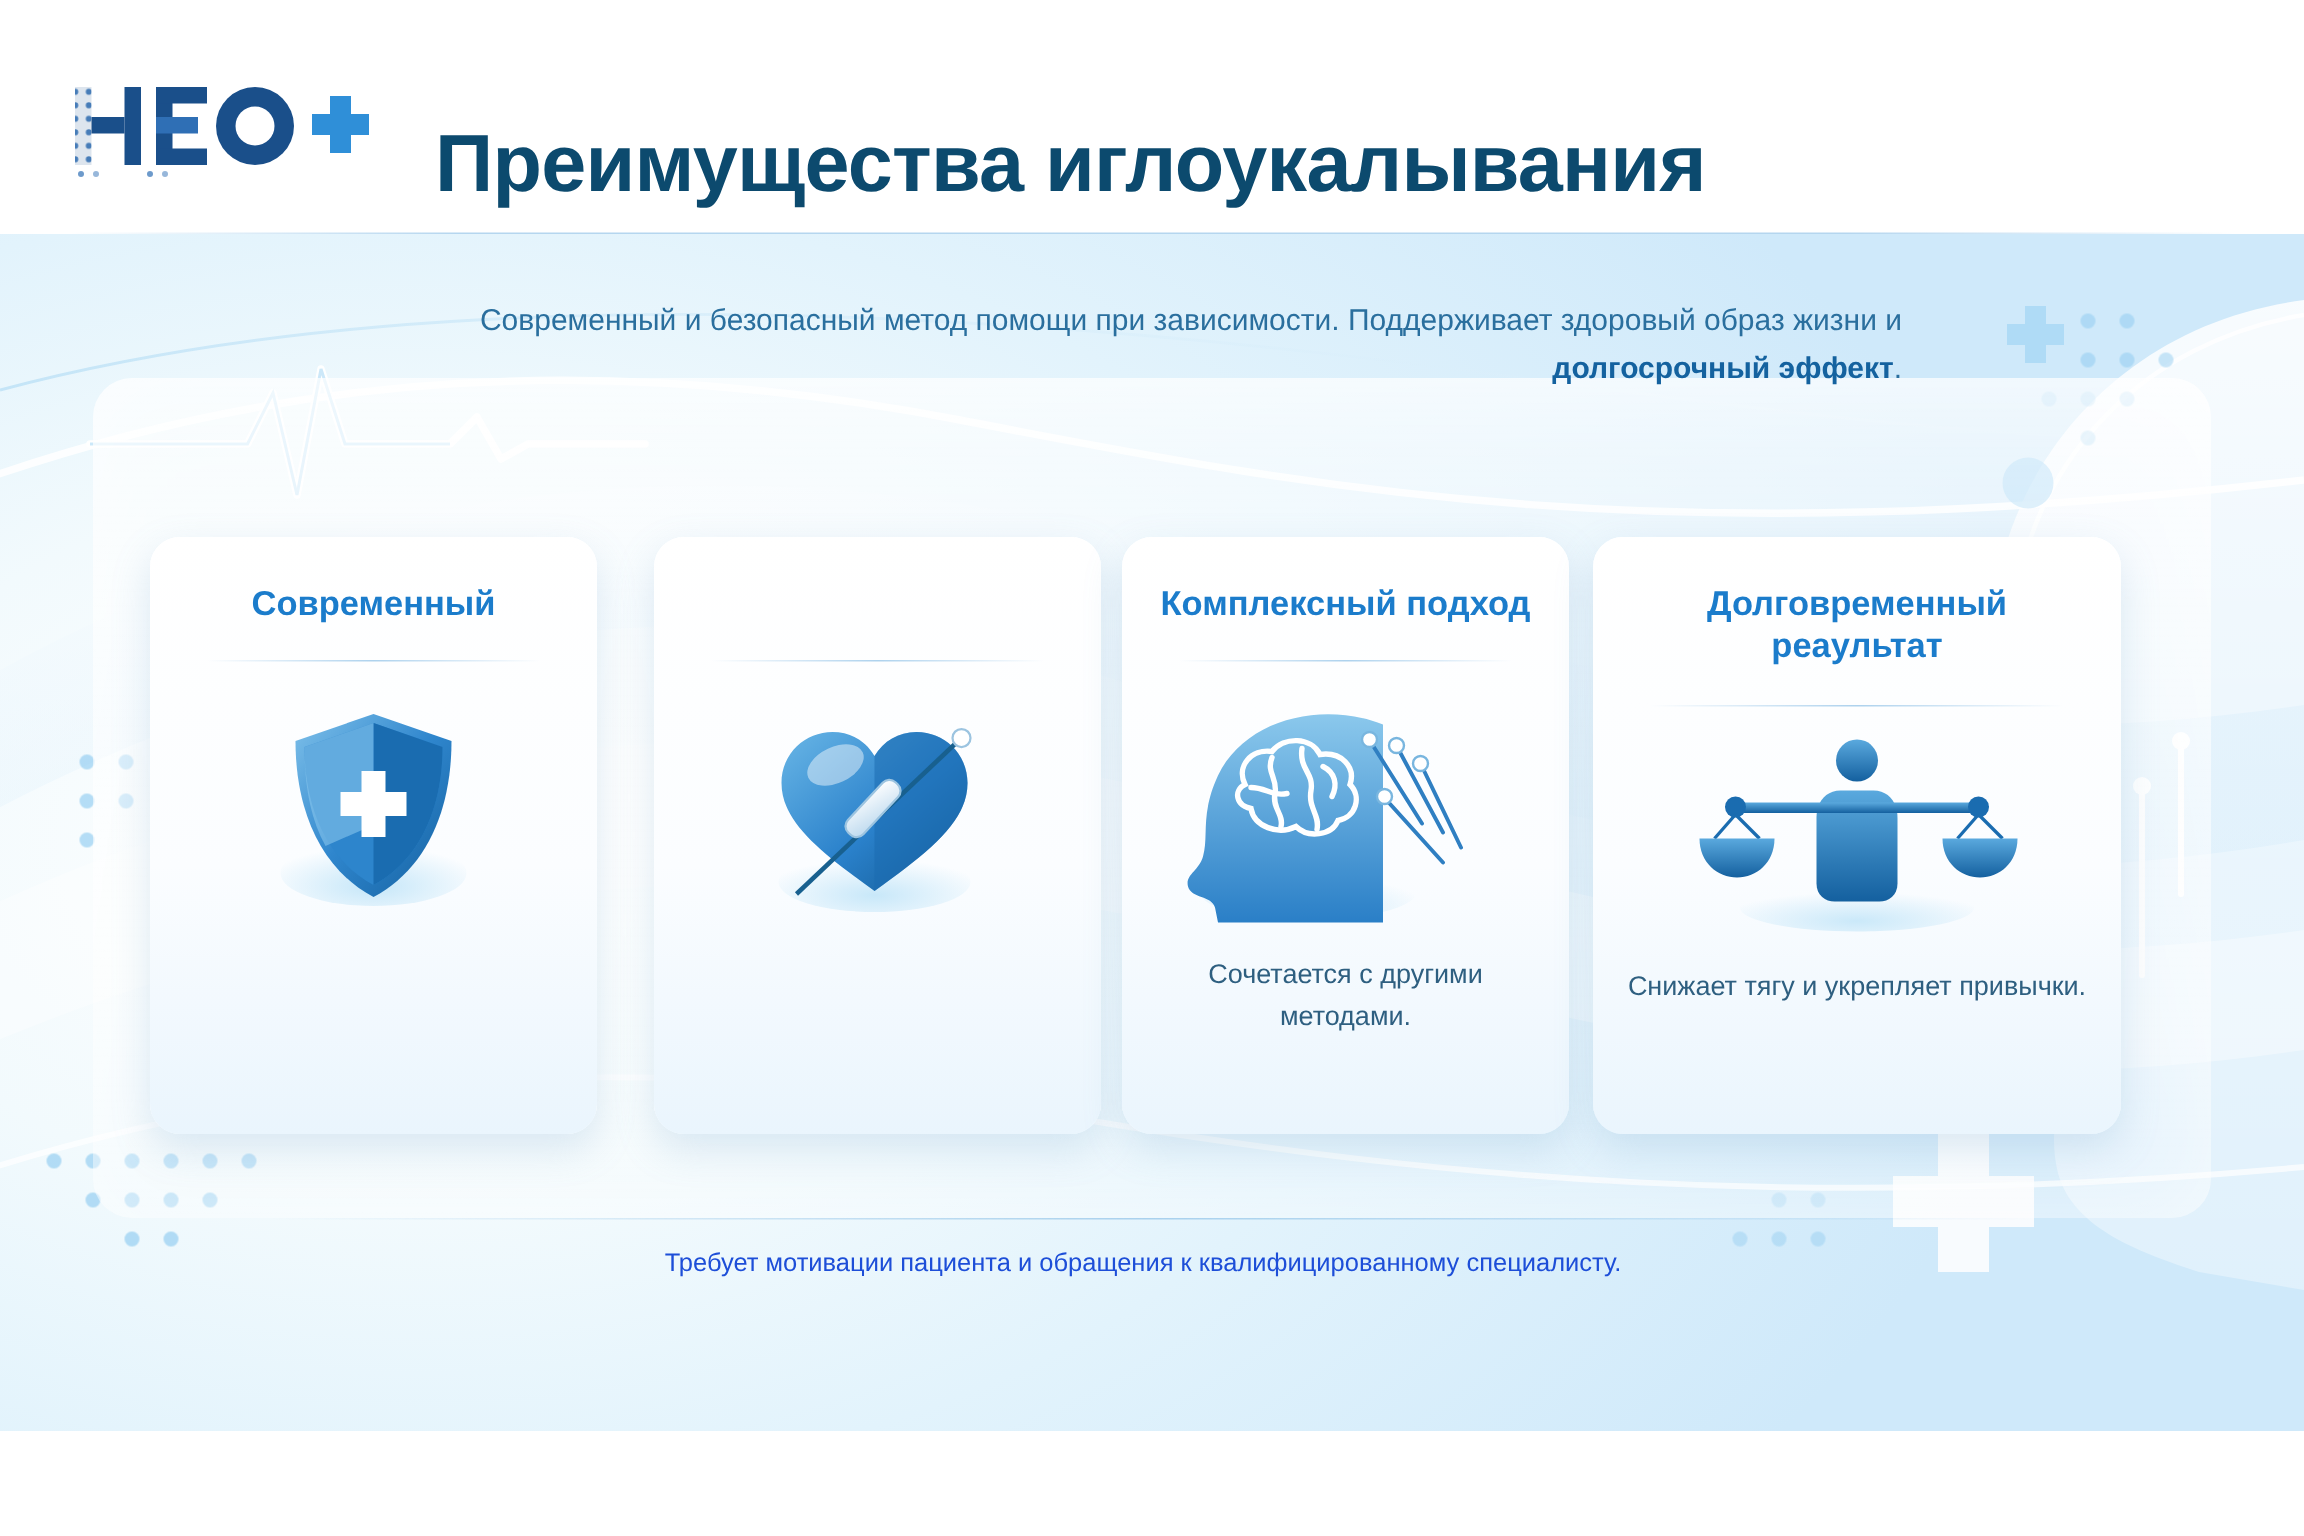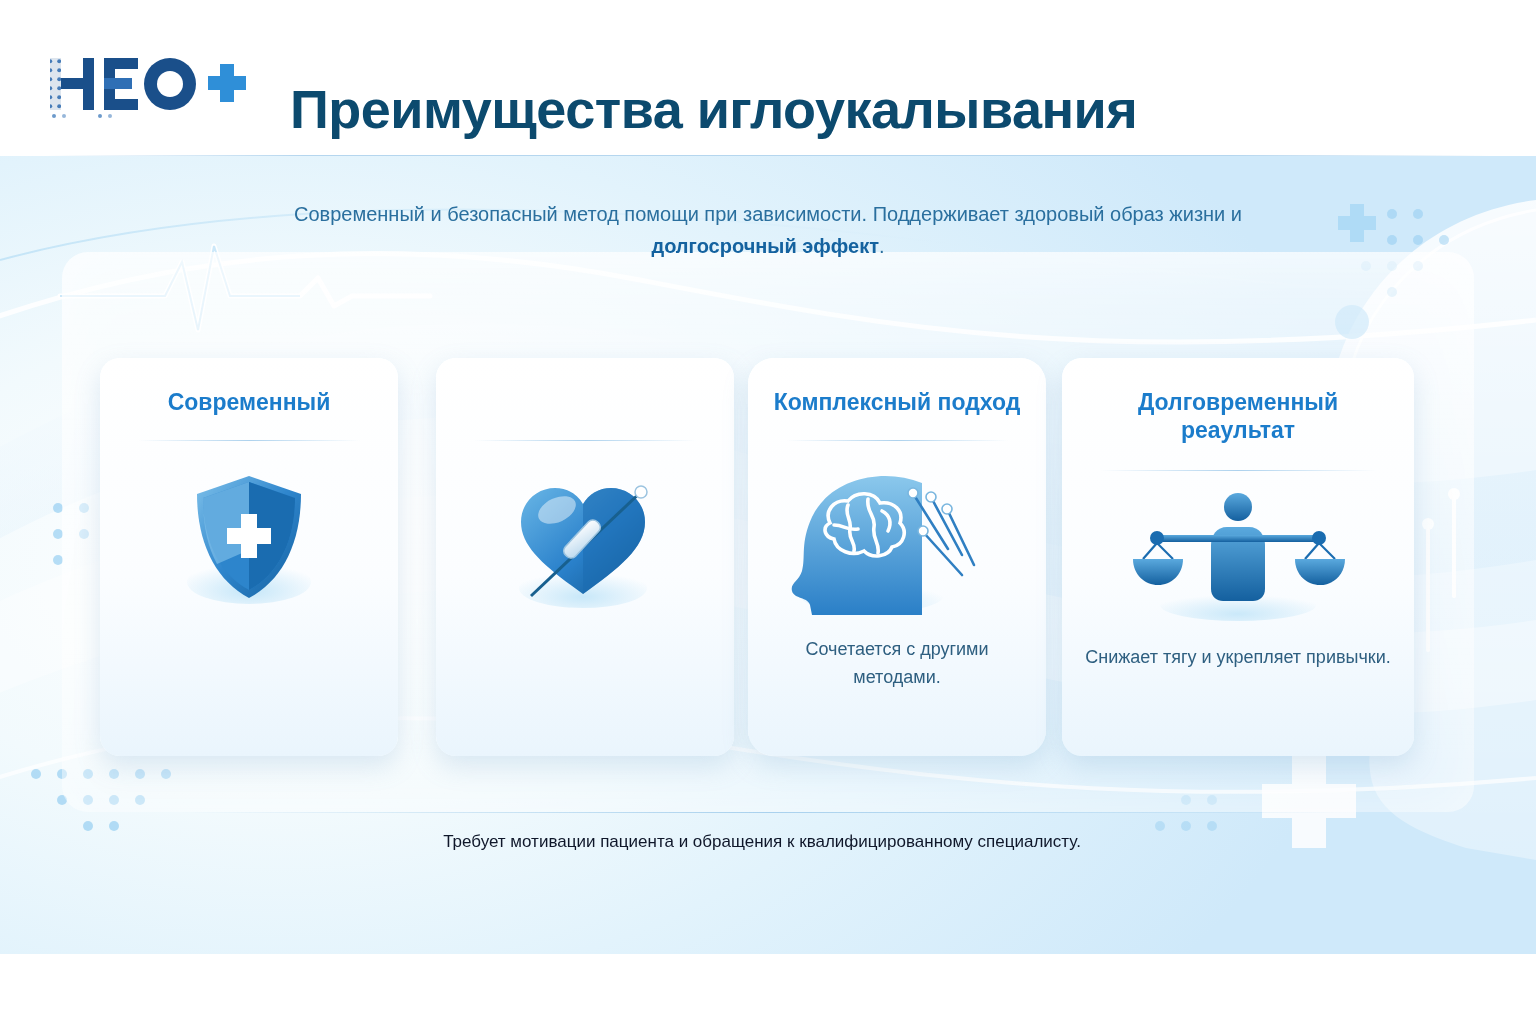--- a/index.html
+++ b/index.html
@@ -34,35 +34,35 @@
   .logo{position:absolute;left:48px;top:50px;width:200px;height:72px;}
   .logo svg{display:block;}
   .title{
     position:absolute;left:290px;top:44px;width:1100px;
     font-size:54px;font-weight:bold;color:#0c4a6e;letter-spacing:-.5px;
     line-height:1.1;
   }
 
   .subtitle{
     position:absolute;left:268px;top:178px;width:1000px;
-    text-align:center;font-size:20px;color:#2a6f9e;line-height:1.6;
+    text-align:right;font-size:20px;color:#2a6f9e;line-height:1.6;
   }
   .subtitle b{color:#14629f;}
 
   
   .cards{position:absolute;left:100px;top:358px;width:1340px;height:398px;}
   .card{
     position:absolute;top:0;width:298px;height:398px;
     background:linear-gradient(180deg,#ffffff 0%,#fbfdff 55%,#eaf5fd 100%);
     border-radius:20px;
     box-shadow:0 10px 26px rgba(110,160,200,.22), 0 1px 0 rgba(255,255,255,.9) inset;
   }
   .card.c1{left:0;}
   .card.c2{left:336px;}
-  .card.c3{left:648px;border-radius:26px;}
+  .card.c3{left:648px;}
   .card.c4{left:962px;width:352px;}
   .card-title{
     position:absolute;left:16px;right:16px;top:30px;
     text-align:center;font-size:23px;font-weight:bold;color:#1b7ccb;line-height:1.22;
   }
   .card-rule{
     position:absolute;left:38px;right:38px;top:82px;height:1px;
     background:linear-gradient(90deg,rgba(120,180,225,0),rgba(120,180,225,.6),rgba(120,180,225,0));
   }
   .card.c4 .card-rule{top:112px;}
@@ -73,21 +73,21 @@
     text-align:center;font-size:18px;color:#2e5f80;line-height:1.55;
   }
   .card.c2 .card-text,.card.c3 .card-text{top:278px;}
   .card.c4 .card-text{top:286px;}
 
   
   .foot-rule{position:absolute;left:180px;right:180px;top:812px;height:1px;
     background:linear-gradient(90deg,rgba(120,180,225,0),rgba(120,180,225,.55),rgba(120,180,225,0));}
   .footer{
     position:absolute;left:200px;right:212px;top:832px;text-align:center;
-    font-size:17px;color:#0f172a;
+    font-size:17px;color:#1d4ed8;
   }
 </style>
 </head>
 <body>
 
 <div class="bg">
   <div class="bg-base"></div>
 
   <svg class="bg-sweep" width="1536" height="1024" viewBox="0 0 1536 1024">
     <defs>

